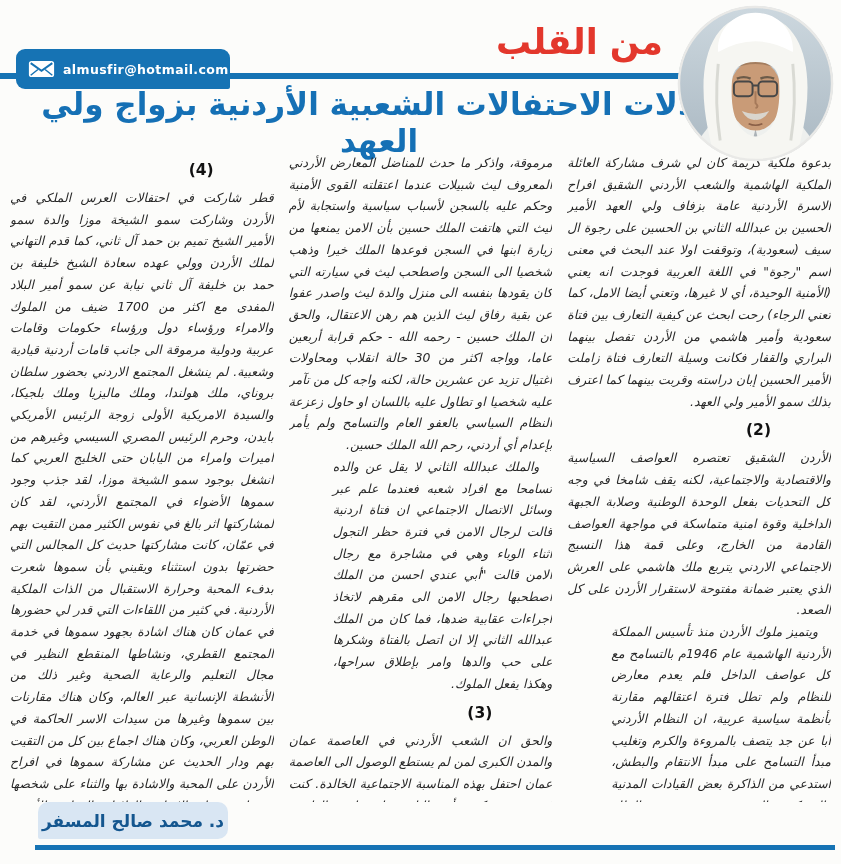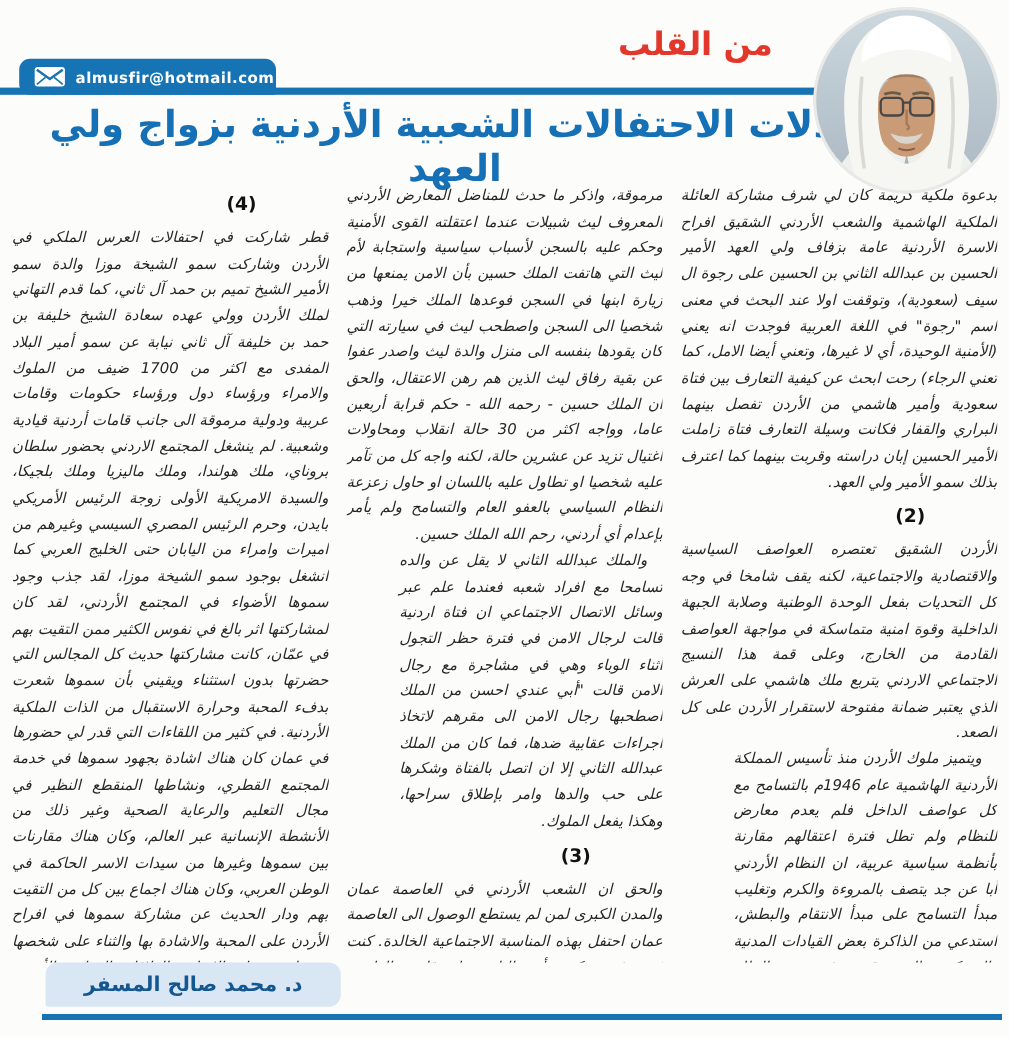--- a/index.html
+++ b/index.html
@@ -6,25 +6,25 @@
   html,body { margin:0; padding:0; background:#ffffff; }
   .page {
     position:relative; width:841px; height:864px; overflow:hidden;
     background:#fcfcfa; direction:rtl;
     font-family:"DejaVu Sans", sans-serif;
   }
   
   .photo { position:absolute; top:5px; left:677px; width:157px; height:157px; z-index:3; }
   .column-name {
     position:absolute; top:22px; left:492px; width:175px; z-index:2;
-    text-align:center; color:#e3372c; font-size:27px; font-weight:bold;
+    text-align:center; color:#e3372c; font-size:35px; font-weight:bold;
   }
   .rule-top { position:absolute; top:73px; left:0; width:752px; height:6px; background:#1673b4; }
   .email-tab {
-    position:absolute; top:49px; left:16px; width:214px; height:30px; z-index:2;
+    position:absolute; top:49px; left:16px; width:214px; height:40px; z-index:2;
     background:#1673b4; border-radius:9px 9px 2px 9px;
     display:flex; align-items:center; gap:8px; padding:0 12px; direction:ltr;
   }
   .email-text { color:#ffffff; font-size:12.5px; font-weight:bold; letter-spacing:.4px; flex:1; text-align:center; }
   .headline {
     position:absolute; top:86px; left:8px; width:742px; margin:0;
     text-align:center; color:#1570b5; font-size:31px; font-weight:bold; line-height:1.2;
   }
   
   .columns {
@@ -33,21 +33,21 @@
   }
   .col { flex:1 1 0; overflow:hidden; }
   .para { font-size:12.4px; line-height:21.7px; text-align:justify; color:#272727; margin:0;font-style:italic; }
   .para.indent { text-indent:13px;margin-left:44px; }
   .section-num {
     font-weight:bold; font-size:15.5px; color:#111;
     text-align:right; padding-left:0; padding-right:60px; margin:9px 0 8px;
   }
   
   .author-box {
-    position:absolute; top:802px; left:38px; width:246px; height:37px;
+    position:absolute; top:802px; left:38px; width:190px; height:37px;
     background:#d9e6f3; border-radius:10px 10px 10px 2px;
     display:flex; align-items:center; justify-content:center;
     color:#14568f; font-weight:bold; font-size:17px;
   }
   .rule-bottom { position:absolute; top:845px; left:35px; width:800px; height:5px; background:#1673b4; }
 </style>
 </head>
 <body>
 
 <div class="page">

